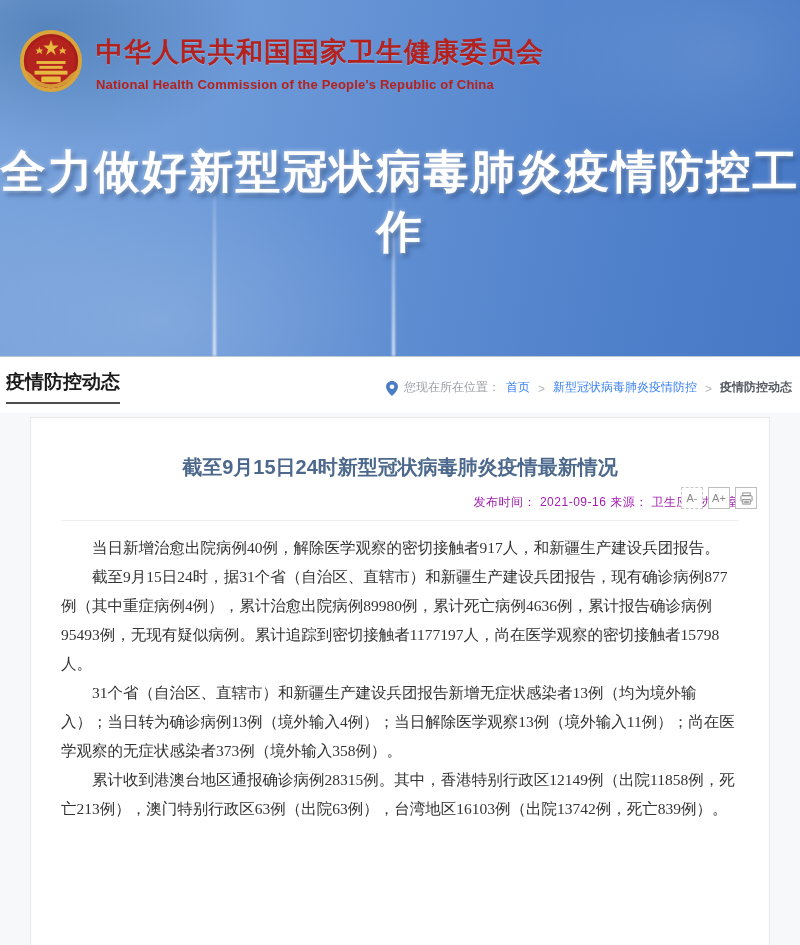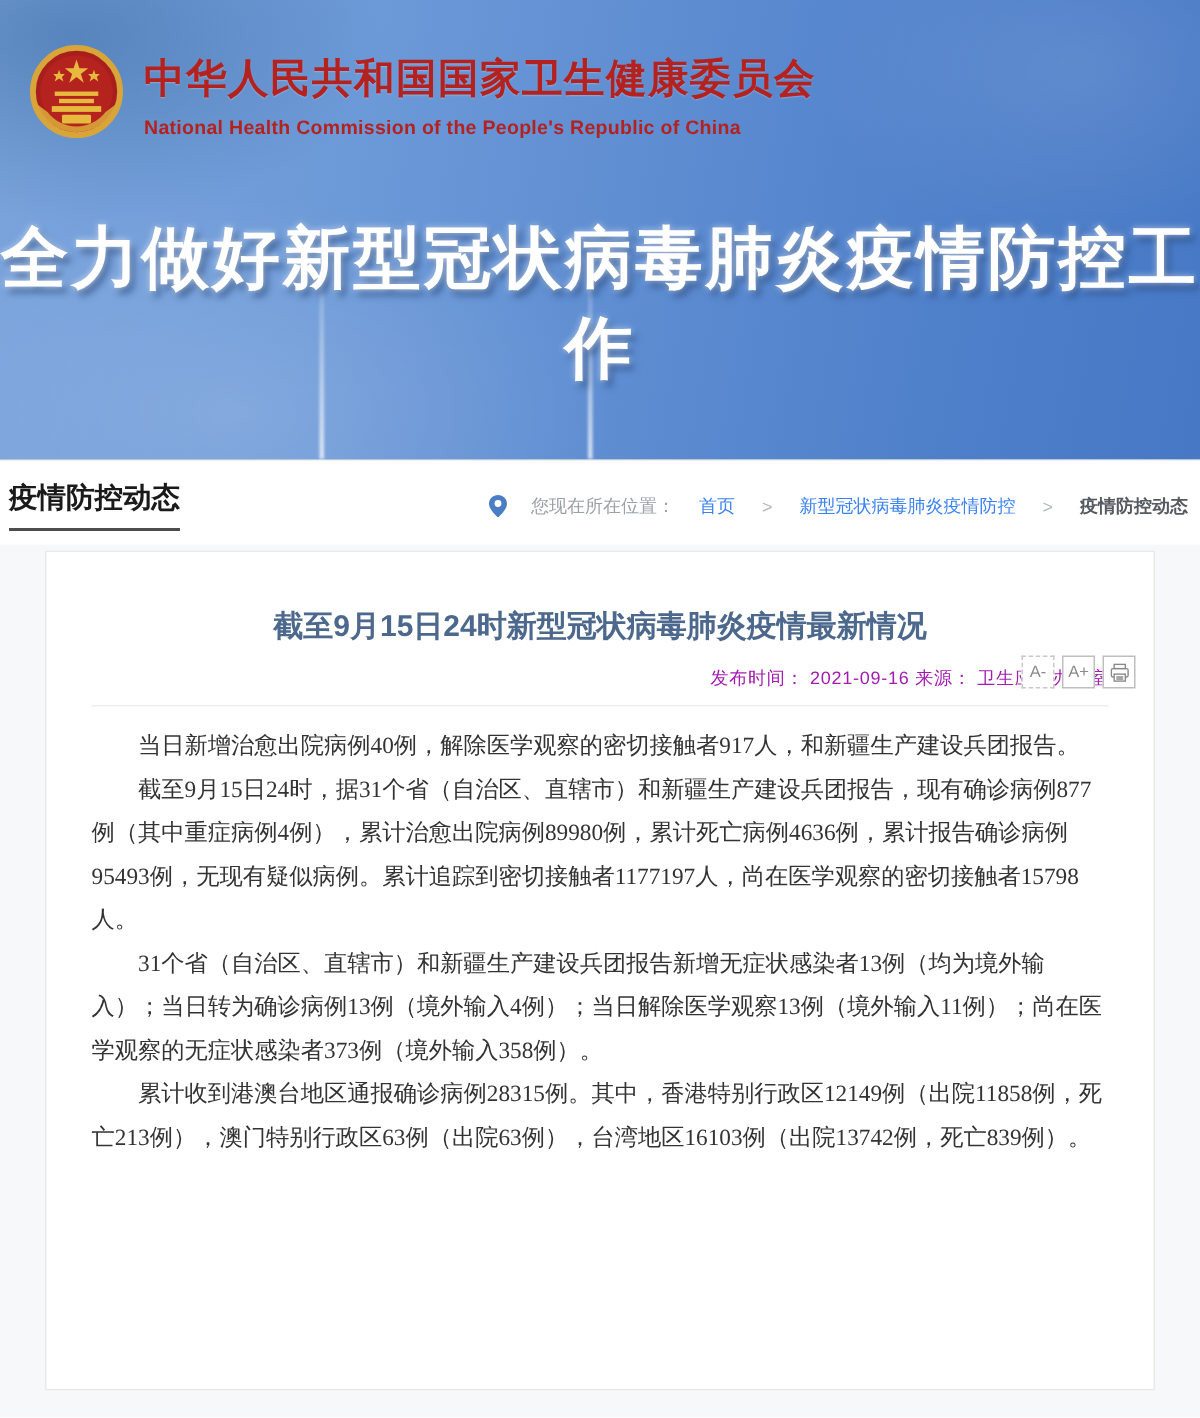--- a/index.html
+++ b/index.html
@@ -1,21 +1,21 @@
 <!DOCTYPE html>
 <html><head>
 <meta charset="utf-8">
 <style>
   * { margin:0; padding:0; box-sizing:border-box; }
   html,body { width:800px; background:#fff; font-family:"Liberation Sans", sans-serif; }
   .page { width:800px; height:945px; overflow:hidden; background:#fdfdfd; }
 
   
   .banner {
-    position:relative; width:800px; height:307px;
+    position:relative; width:800px; height:357px;
     background:
       radial-gradient(ellipse 320px 190px at 6% 8%,  rgba(46,96,150,0.45), transparent 65%),
       radial-gradient(ellipse 420px 240px at 20% 90%, rgba(255,255,255,0.14), transparent 60%),
       radial-gradient(ellipse 300px 200px at 90% 15%, rgba(255,255,255,0.10), transparent 60%),
       linear-gradient(100deg, #7ba4dc 0%, #6d9ad8 28%, #5d8cd1 55%, #4f80ca 78%, #4678c5 100%);
     border-bottom:1px solid #b9c6d6;
   }
   .streak { position:absolute; top:160px; bottom:0; width:3px;
     background:linear-gradient(to bottom, rgba(255,255,255,0), rgba(255,255,255,0.75));
     filter:blur(1px); }
@@ -31,21 +31,21 @@
 
   .slogan { position:absolute; top:142px; left:0; width:100%; text-align:center;
     color:#ffffff; font-size:45px; font-weight:bold; letter-spacing:2px;
     text-shadow:0 0 5px rgba(255,255,255,0.55), 3px 4px 5px rgba(36,68,120,0.65); }
 
   
   .crumb-bar { position:relative; width:800px; height:56px; background:#ffffff; }
   .section-title { position:absolute; left:6px; top:12px; font-size:19px; font-weight:bold;
     color:#1a1a1a; padding-bottom:7px; border-bottom:2px solid #4d4d4d; }
   .location { position:absolute; right:8px; top:22px; font-size:12px; color:#9aa0a6;
-    display:flex; align-items:center; gap:16px; white-space:nowrap; }
+    display:flex; align-items:flex-end; gap:6px; white-space:nowrap; }
   .pin-icon { width:12px; height:15px; display:inline-block; }
   .crumb-link { color:#3b82f6; text-decoration:none; cursor:pointer; }
   .crumb-sep { color:#b5b9bd; margin:0 2px; }
   .crumb-current { color:#555a60; font-weight:bold; }
 
   
   .content { width:800px; height:582px; background:#f7f8f9; padding:4px 30px 0 30px; }
   .article { background:#ffffff; border:1px solid #e9e9e9; height:560px; padding:12px 30px; position:relative; }
 
   .art-title { text-align:center; margin-top:24px; font-size:20px; font-weight:bold; color:#4c688c; }

